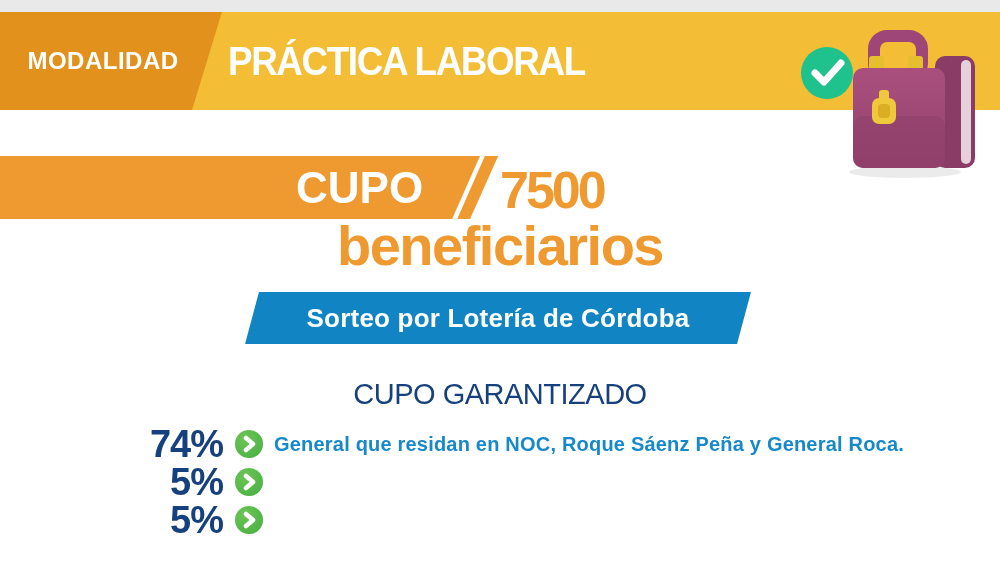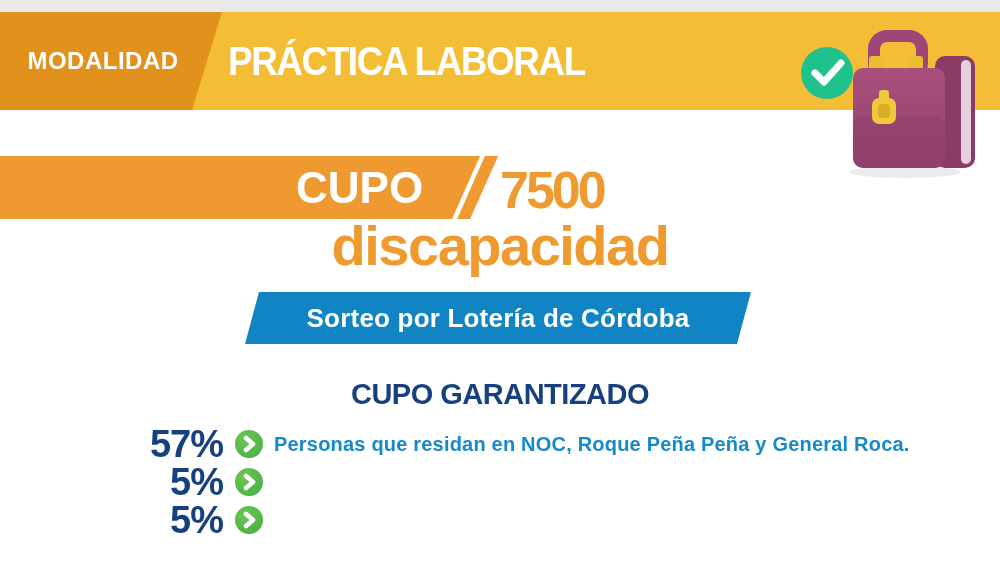--- a/index.html
+++ b/index.html
@@ -65,21 +65,21 @@
     transform:skewX(-15deg);
   }
   .raffle-band .unskew{
     width:100%;height:100%;transform:skewX(15deg);
     display:flex;align-items:center;justify-content:center;
     color:#fff;font-size:26px;font-weight:bold;letter-spacing:.2px;
   }
   
   .guaranteed-heading{
     position:absolute;left:0;top:366px;width:1000px;text-align:center;
-    color:var(--navy,#17417E);font-size:29px;font-weight:bold;letter-spacing:-.5px;
+    color:var(--navy,#17417E);font-size:29px;font-weight:normal;letter-spacing:-.5px;
   }
   .rows{position:absolute;left:138px;top:414px;width:860px;}
   .row{display:flex;align-items:center;height:36px;margin-bottom:2px;}
   .row .pct{
     width:85px;text-align:right;
     color:var(--navy,#17417E);font-size:38px;font-weight:bold;letter-spacing:-1px;
   }
   .row .arrow{width:28px;height:28px;margin:0 11px 0 12px;flex:0 0 auto;}
   .row .txt{
     color:var(--text_blue,#1689CB);font-size:20px;font-weight:bold;letter-spacing:.2px;
@@ -127,42 +127,42 @@
     <rect x="83" y="84" width="12" height="14" rx="4" fill="#D9AE25"></rect>
 
     <circle cx="32" cy="53" r="26" fill="#1FC28D"></circle>
     <path d="M20 53 l9 9 l17 -19" fill="none" stroke="#fff" stroke-width="7" stroke-linecap="round" stroke-linejoin="round"></path>
   </svg>
 
   <div class="cupo-band"></div>
   <div class="cupo-stripe"></div>
   <div class="cupo-label">CUPO</div>
   <div class="cupo-value">7500</div>
-  <div class="beneficiaries">discapacidad</div>
+  <div class="beneficiaries">beneficiarios</div>
 
   <div class="raffle-band">
     <div class="unskew">Sorteo por Lotería de Córdoba</div>
   </div>
 
   <div class="guaranteed-heading">CUPO GARANTIZADO</div>
 
   <div class="rows">
     <div class="row">
-      <div class="pct">57%</div>
+      <div class="pct">74%</div>
       <svg class="arrow" viewBox="0 0 28 28" aria-hidden="true">
         <circle cx="14" cy="14" r="14" fill="url(#greenGrad2)"></circle>
         <path d="M11 8 l7 6 -7 6" fill="none" stroke="#fff" stroke-width="4.5" stroke-linecap="round" stroke-linejoin="round"></path>
         <defs>
             <radialGradient id="greenGrad2" cx="0.35" cy="0.3" r="0.95">
           <stop offset="0" stop-color="#6CC554"></stop>
               <stop offset="1" stop-color="#45AE42"></stop>
         </radialGradient>
           </defs>
       </svg>
-      <div class="txt">Personas que residan en NOC, Roque Peña Peña y General Roca.</div>
+      <div class="txt">General que residan en NOC, Roque Sáenz Peña y General Roca.</div>
     </div>
     <div class="row">
       <div class="pct">5%</div>
       <svg class="arrow" viewBox="0 0 28 28" aria-hidden="true">
         <circle cx="14" cy="14" r="14" fill="url(#greenGrad2)"></circle>
         <path d="M11 8 l7 6 -7 6" fill="none" stroke="#fff" stroke-width="4.5" stroke-linecap="round" stroke-linejoin="round"></path>
       </svg>
     </div>
     <div class="row">
       <div class="pct">5%</div>

